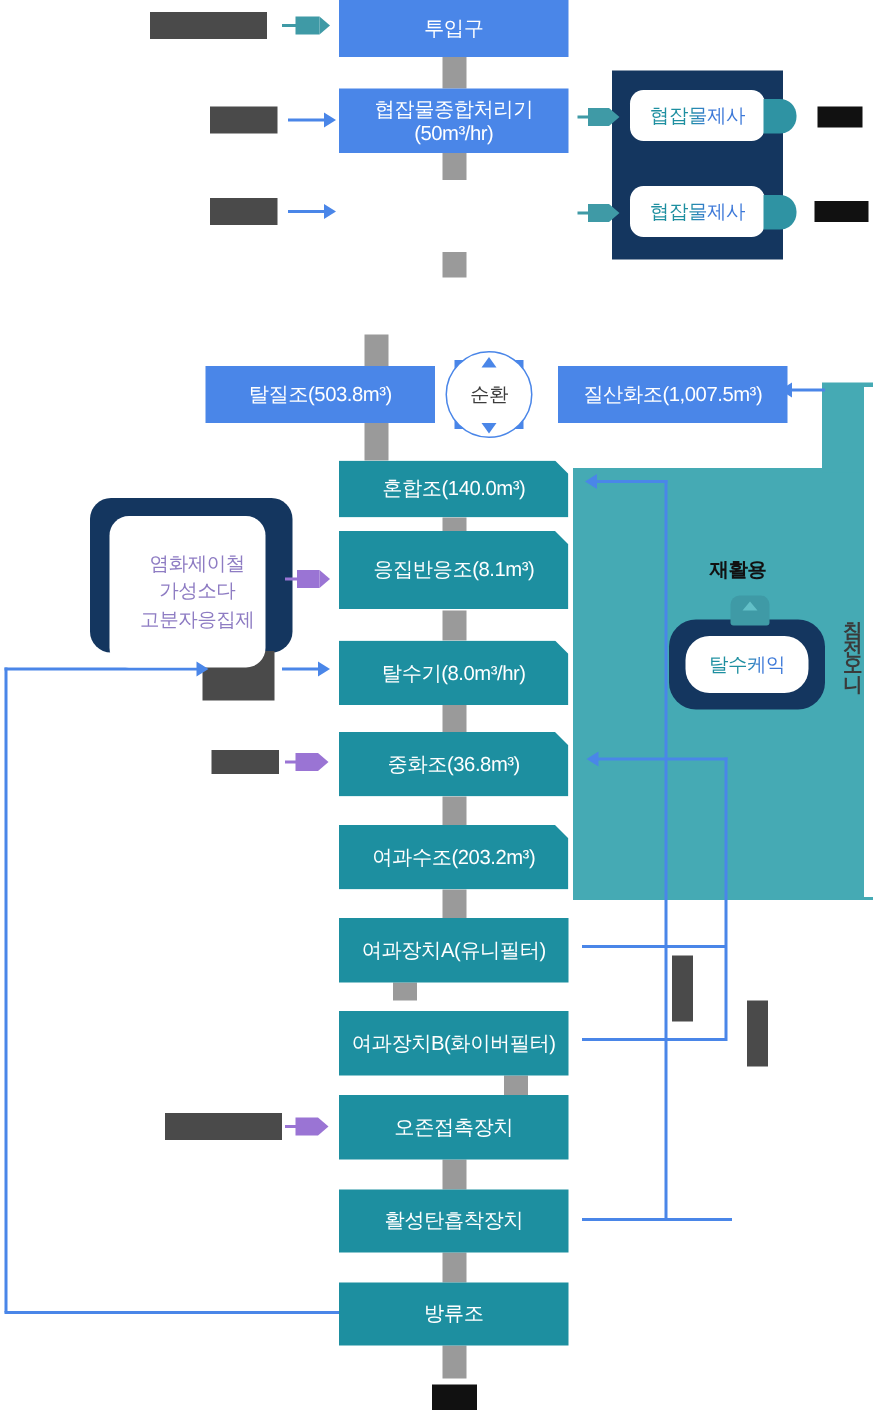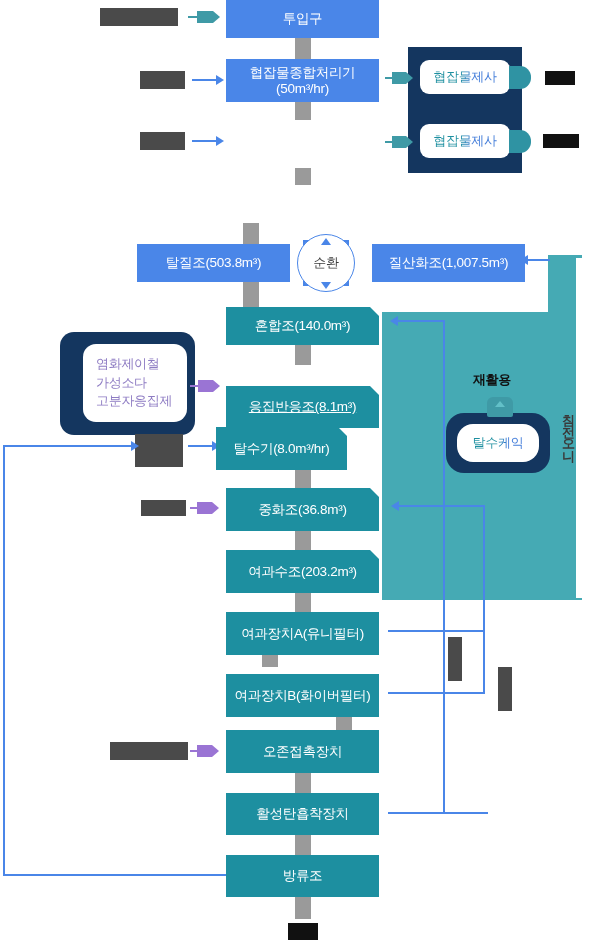--- a/index.html
+++ b/index.html
@@ -274,25 +274,25 @@
   </div>
 
   <div class="proc blue" style="left:372px; top:244px; width:153px; height:38px;">
     <span>질산화조(1,007.5m³)</span>
   </div>
 
   <div class="proc teal notch" style="left:226px; top:307px; width:153px; height:38px;">
     <span>혼합조(140.0m³)</span>
   </div>
 
-  <div class="proc teal notch" style="left:226px; top:386px; width:153px; height:42px;text-decoration:underline;">
+  <div class="proc teal notch" style="left:226px; top:354px; width:153px; height:52px;">
     <span>응집반응조(8.1m³)</span>
   </div>
 
-  <div class="proc teal notch" style="left:216px; top:427px; width:131px; height:43px;">
+  <div class="proc teal notch" style="left:226px; top:427px; width:153px; height:43px;">
     <span>탈수기(8.0m³/hr)</span>
   </div>
 
   <div class="proc teal notch" style="left:226px; top:488px; width:153px; height:43px;">
     <span>중화조(36.8m³)</span>
   </div>
 
   <div class="proc teal notch" style="left:226px; top:550px; width:153px; height:43px;">
     <span>여과수조(203.2m³)</span>
   </div>
@@ -367,21 +367,21 @@
     <div class="head right" style="left:216px; top:75px;"></div>
   </div>
 
   <div class="slab" style="left:140px; top:132px; width:45px; height:18px;"></div>
   <div class="arrow-line" style="left:0; top:0; color:#4a86e8;">
     <div class="shaft" style="left:192px; top:140px; width:26px; height:2px;"></div>
     <div class="head right" style="left:216px; top:136px;"></div>
   </div>
 
   <div class="navy-panel round" style="left:60px; top:332px; width:135px; height:103px;"></div>
-  <div class="chip chem" style="left:83px; top:344px; width:104px; height:78px; flex-direction:column; align-items:flex-start; justify-content:center;">
+  <div class="chip chem" style="left:73px; top:344px; width:104px; height:101px; flex-direction:column; align-items:center; justify-content:center;">
     <span>염화제이철</span>
     <span>가성소다</span>
     <span>고분자응집제</span>
   </div>
   <div class="fat-arrow" style="left:190px; top:380px; width:30px; height:12px; color:#9a74d4; z-index:29;">
     <div class="tail" style="left:0; width:9px;"></div>
     <div class="body" style="left:8px; width:15px;"></div>
     <div class="tip" style="left:23px;"></div>
   </div>
 

